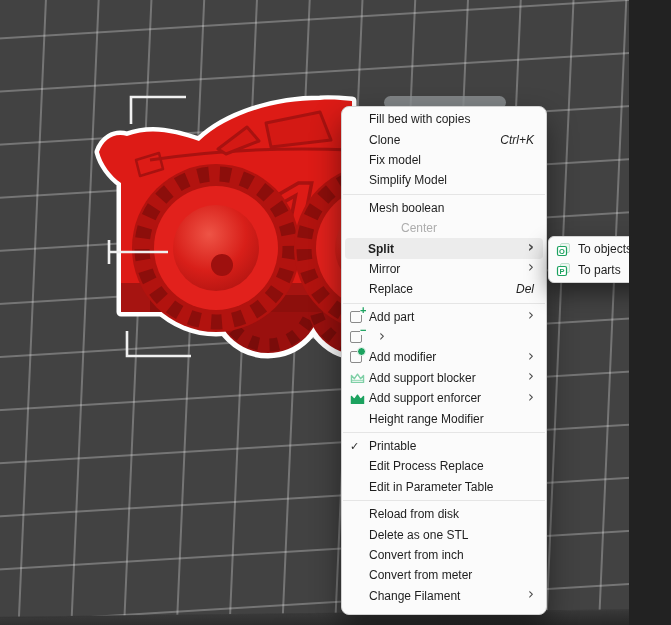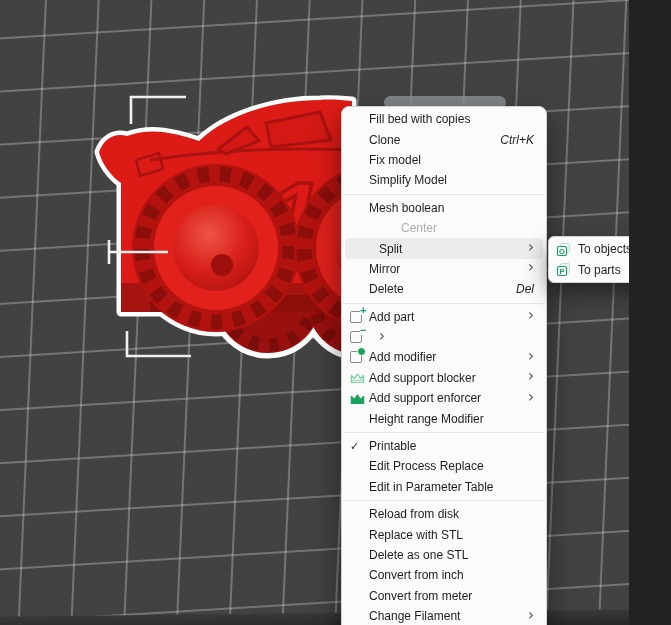--- a/index.html
+++ b/index.html
@@ -22,21 +22,21 @@
   
   .menu{position:absolute;left:341px;top:106px;width:206px;box-sizing:border-box;
         background:#fbfbfb;border:1px solid #d2d2d2;border-radius:8px;
         box-shadow:0 14px 30px rgba(0,0,0,.45);padding:2px 0 8px;z-index:5;}
   .submenu{position:absolute;left:548px;top:236px;width:107px;box-sizing:border-box;
         background:#fbfbfb;border:1px solid #d2d2d2;border-radius:6px;
         box-shadow:0 10px 22px rgba(0,0,0,.45);padding:2px 0;z-index:6;}
   .mi{display:flex;align-items:center;height:20.4px;padding:0 12px 0 8px;
       font-size:12px;color:#1e1e1e;white-space:nowrap;cursor:default;}
   .submenu .mi{height:20.5px;padding:0 10px 0 7px;}
-  .mi.hl{background:#ececec;border-radius:4px;margin:0 3px;padding:0 9px 0 15px;}
+  .mi.hl{background:#ececec;border-radius:4px;margin:0 3px;padding:0 9px 0 4px;font-weight:bold;}
   .mi.dis{color:#adadad;padding-left:40px;}
   .sep{height:1px;background:#e5e5e5;margin:3px 1px;}
   .ics{flex:0 0 19px;display:flex;align-items:center;position:relative;}
   .submenu .ics{flex:0 0 22px;}
   .lbl{flex:1;}
   .sc{margin-left:10px;color:#1f1f1f;font-style:italic;}
   .ar{margin-left:10px;color:#4a4a4a;font-size:15px;line-height:1;font-family:"DejaVu Sans",sans-serif;
       transform:translateY(-1px);}
   .chk{font-size:11px;color:#2a2a2a;}
   .bx{position:relative;width:10px;height:10px;border:1.4px solid #8a8a8a;border-radius:2px;display:block;}
@@ -145,21 +145,21 @@
         <span class="lbl">Split</span>
         <span class="ar">›</span>
       </div>
       <div class="mi">
         <span class="ics"></span>
         <span class="lbl">Mirror</span>
         <span class="ar">›</span>
       </div>
       <div class="mi">
         <span class="ics"></span>
-        <span class="lbl">Delete</span>
+        <span class="lbl">Replace</span>
         <span class="sc">Del</span>
       </div>
       <div class="sep"></div>
       <div class="mi">
         <span class="ics">
           <span class="bx">
             <span class="bg">+</span>
           </span>
         </span>
         <span class="lbl">Add part</span>
@@ -215,24 +215,20 @@
         <span class="lbl">Edit Process Replace</span>
       </div>
       <div class="mi">
         <span class="ics"></span>
         <span class="lbl">Edit in Parameter Table</span>
       </div>
       <div class="sep"></div>
       <div class="mi">
         <span class="ics"></span>
         <span class="lbl">Reload from disk</span>
-      </div>
-      <div class="mi">
-        <span class="ics"></span>
-        <span class="lbl">Replace with STL</span>
       </div>
       <div class="mi">
         <span class="ics"></span>
         <span class="lbl">Delete as one STL</span>
       </div>
       <div class="mi">
         <span class="ics"></span>
         <span class="lbl">Convert from inch</span>
       </div>
       <div class="mi">

